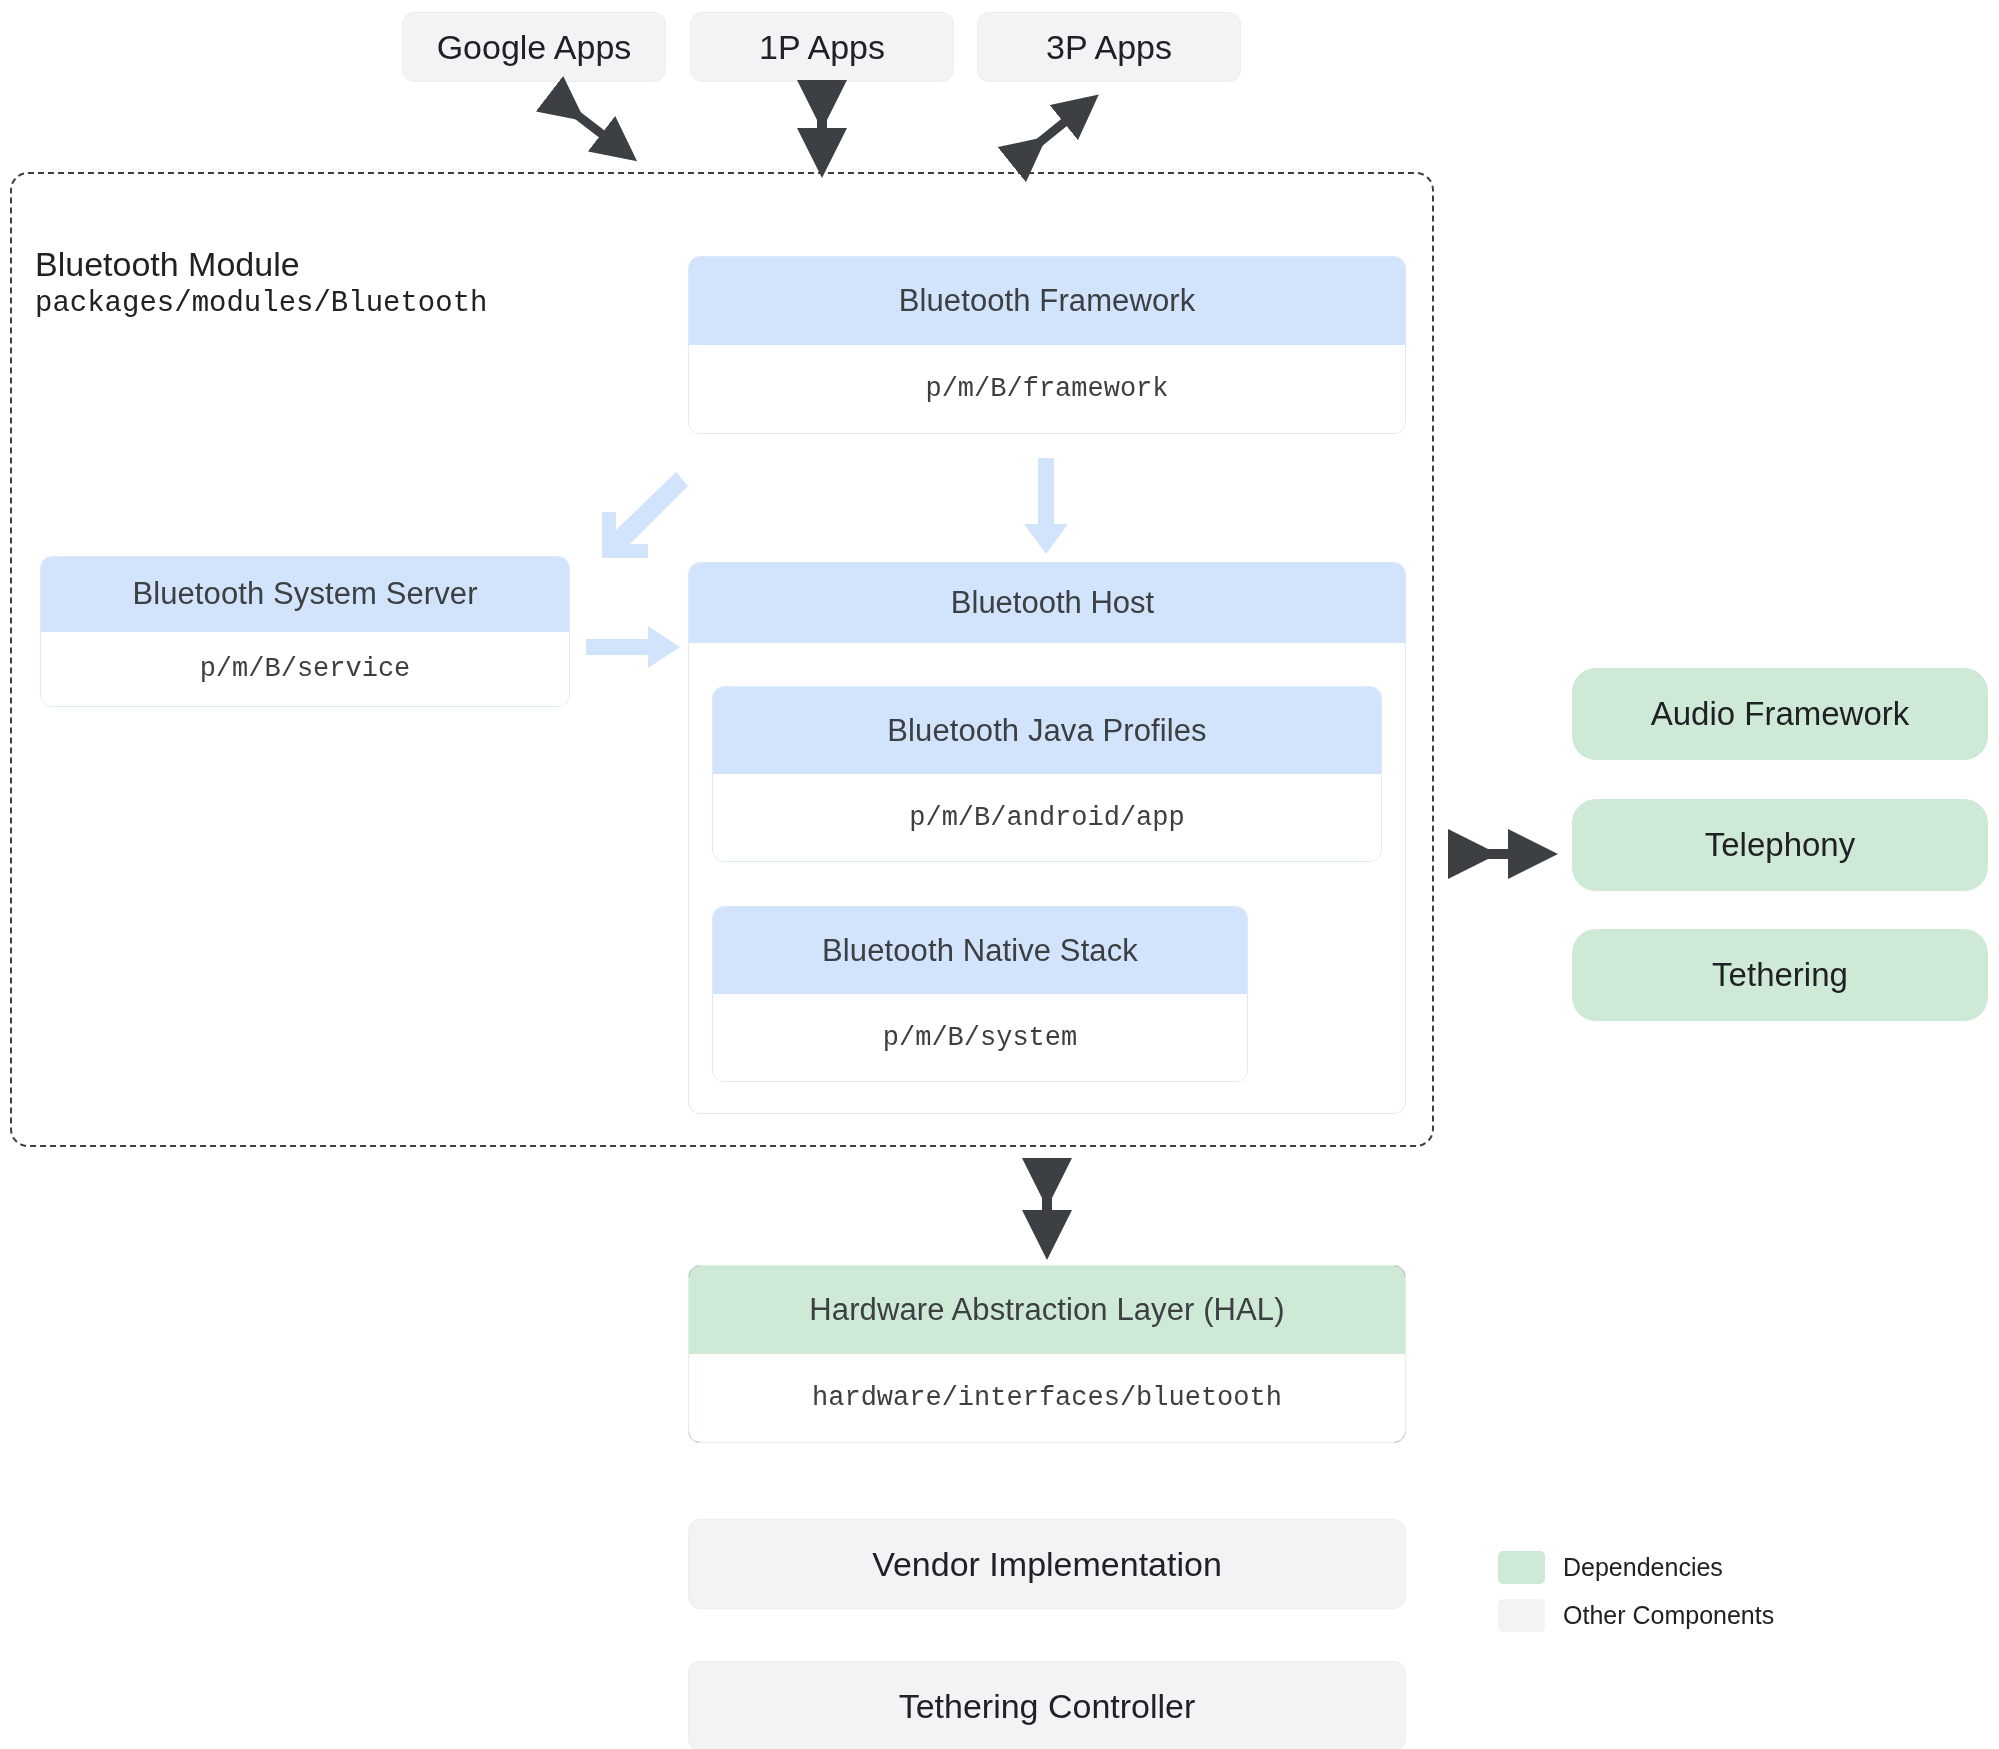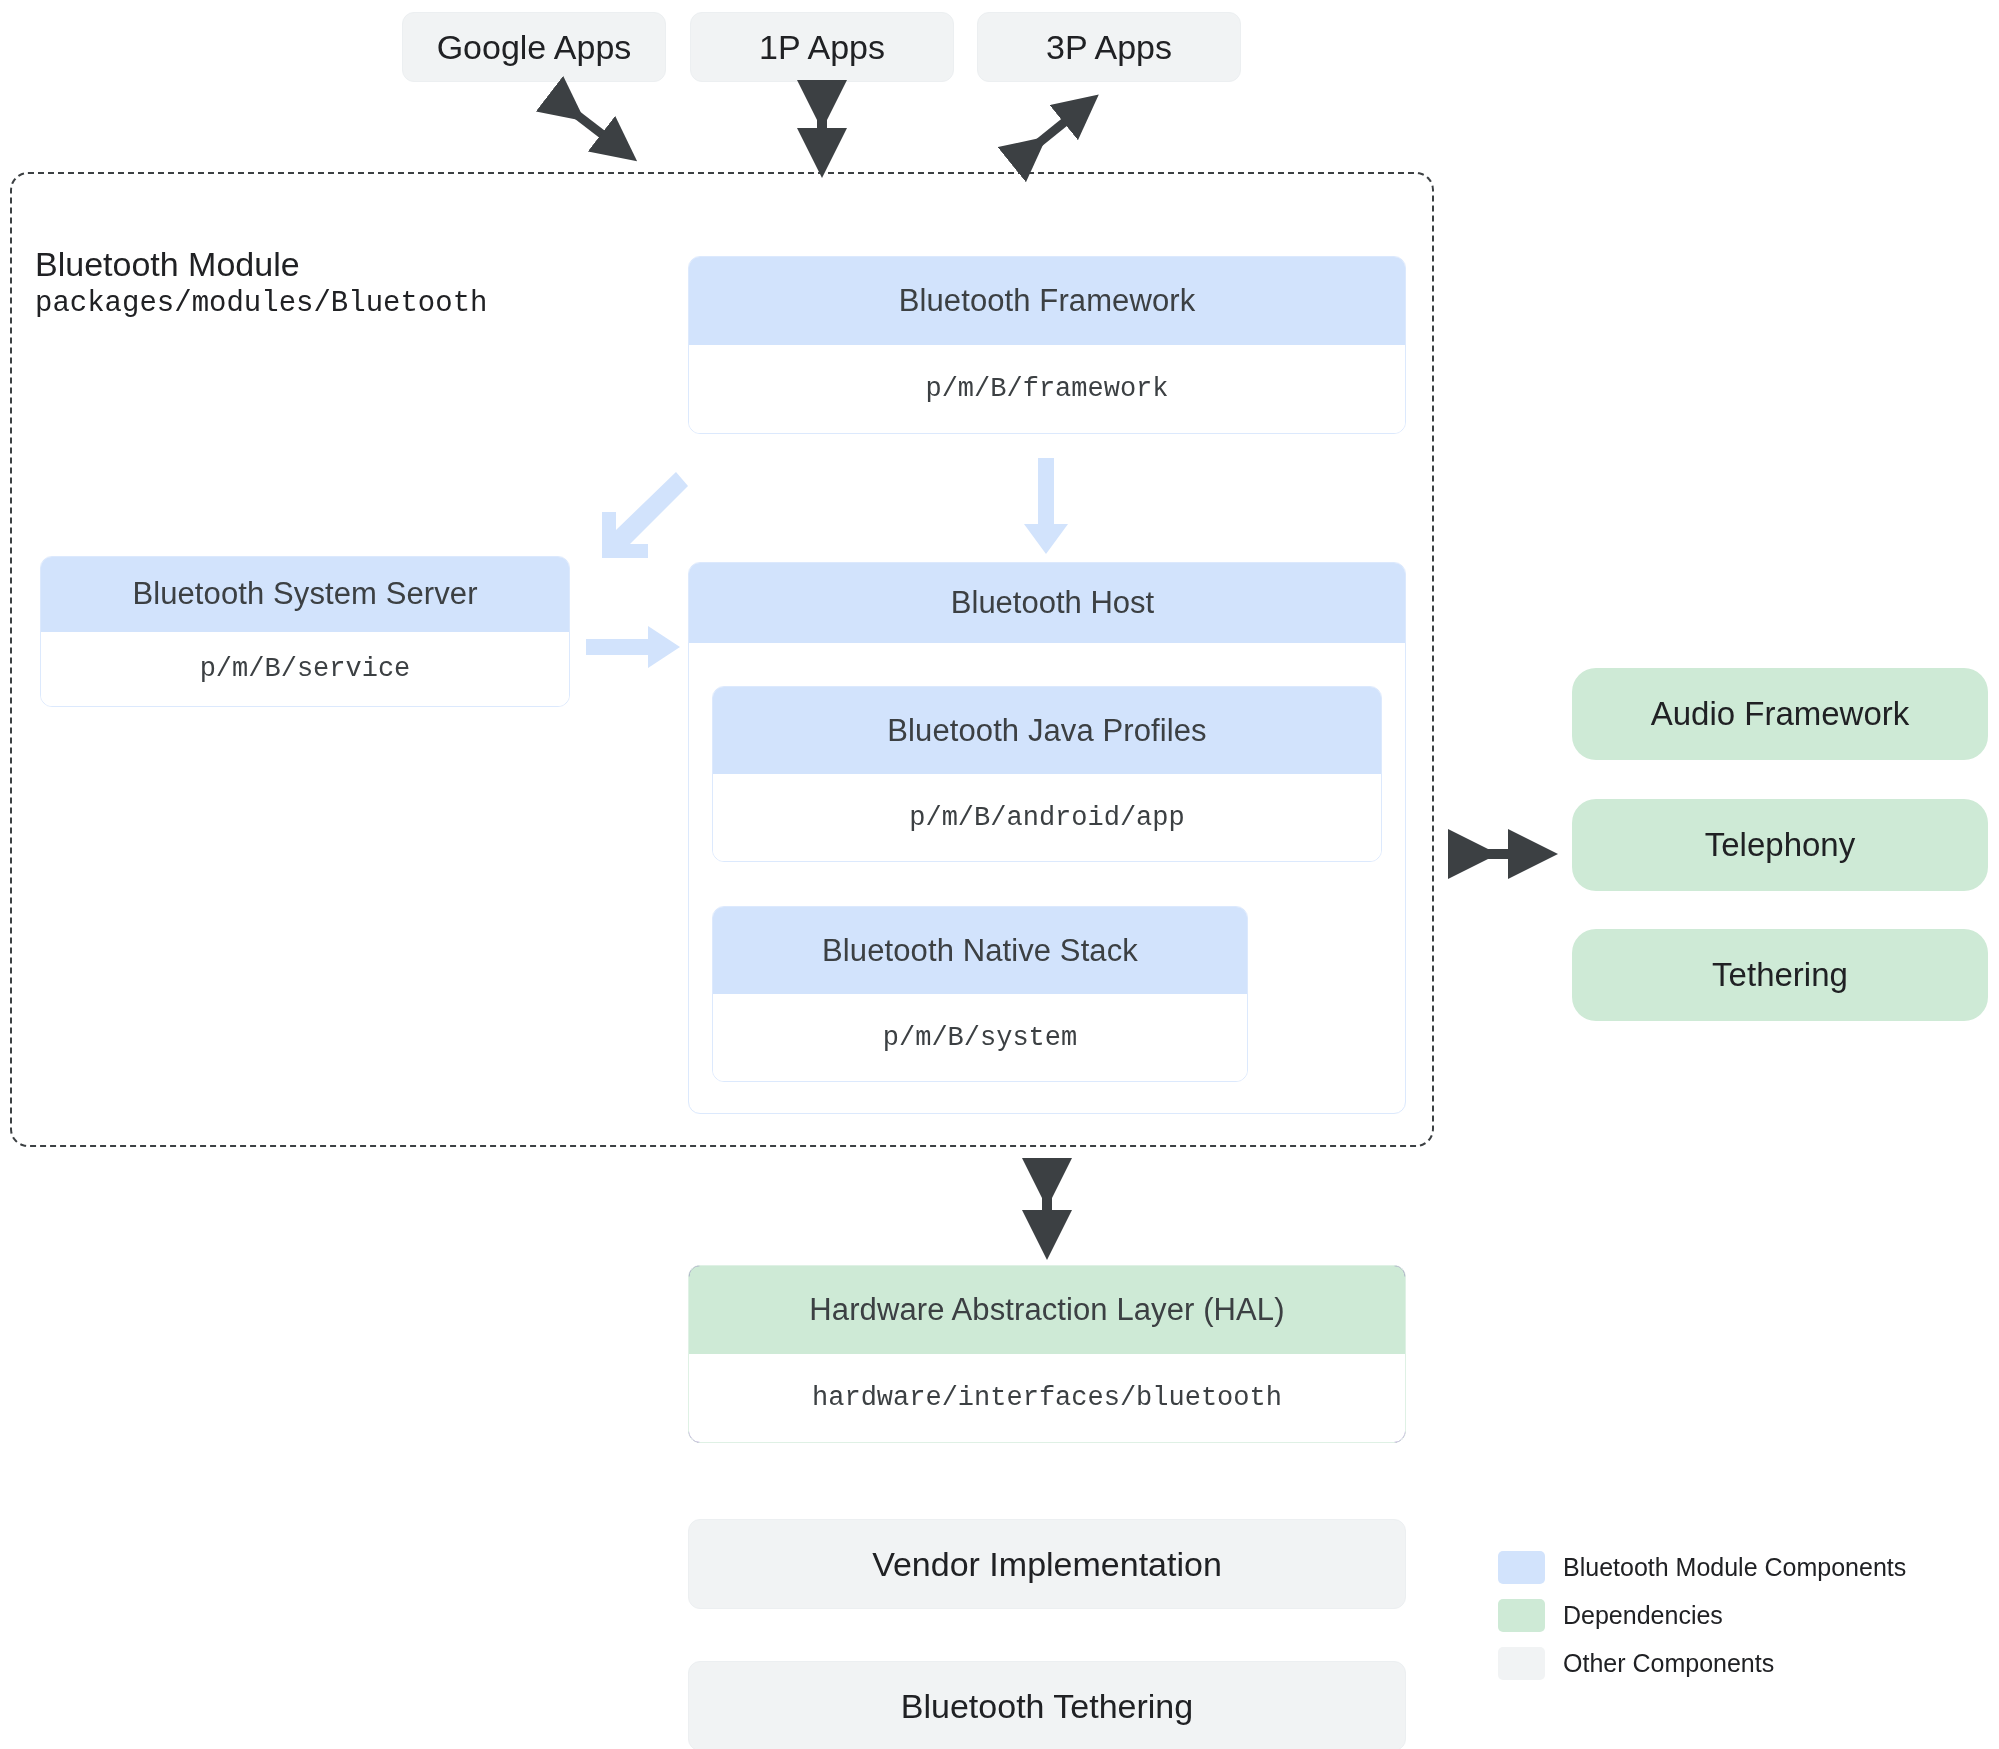--- a/index.html
+++ b/index.html
@@ -280,28 +280,24 @@
 
   <div class="abs card green" style="left:688px; top:1265px; width:718px; height:178px;">
     <div class="card-title" style="height:88px;">Hardware Abstraction Layer (HAL)</div>
     <div class="card-path" style="height:88px;">hardware/interfaces/bluetooth</div>
   </div>
 
   <div class="abs grey-box" style="left:688px; top:1519px; width:718px; height:90px;">
     <span>Vendor Implementation</span>
   </div>
   <div class="abs grey-box" style="left:688px; top:1661px; width:718px; height:90px;">
-    <span>Bluetooth Tethering</span>
+    <span>Tethering Controller</span>
   </div>
 
   <div class="abs" style="left:1498px; top:1551px; width:470px;">
-    <div class="legend-row">
-      <div class="legend-swatch" style="background:#d2e3fc;"></div>
-      <div class="legend-label">Bluetooth Module Components</div>
-    </div>
     <div class="legend-row">
       <div class="legend-swatch" style="background:#ceead6;"></div>
       <div class="legend-label">Dependencies</div>
     </div>
     <div class="legend-row">
       <div class="legend-swatch" style="background:#f1f3f4;"></div>
       <div class="legend-label">Other Components</div>
     </div>
   </div>
 

